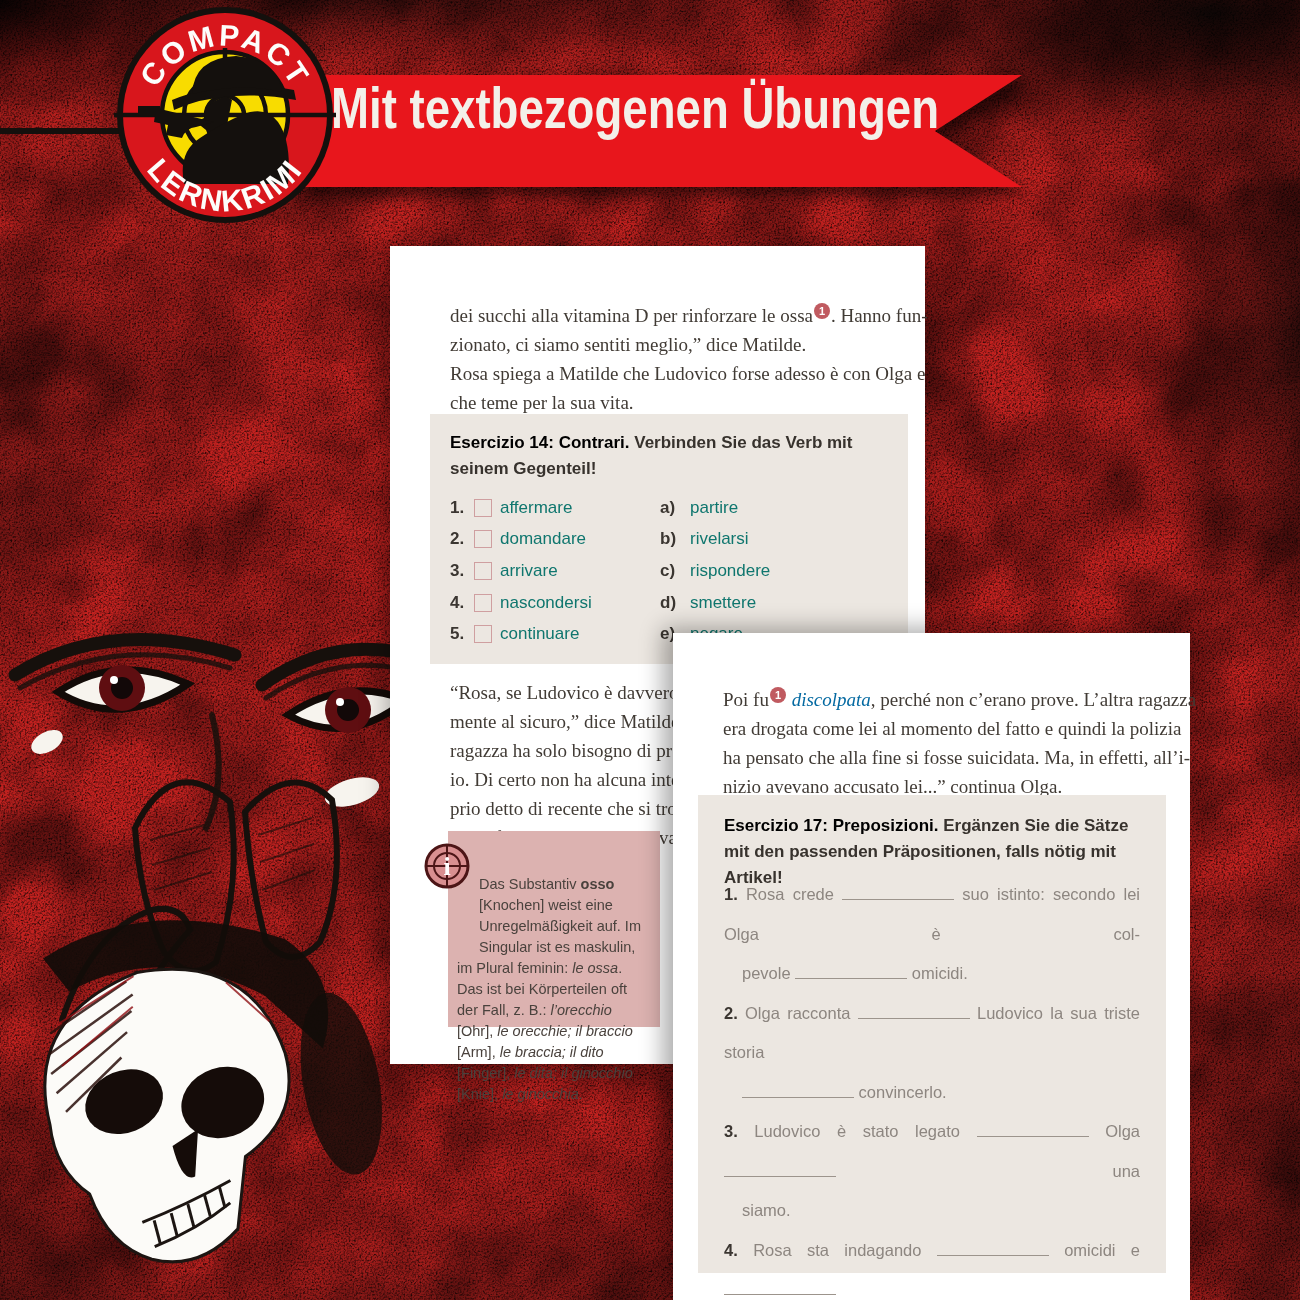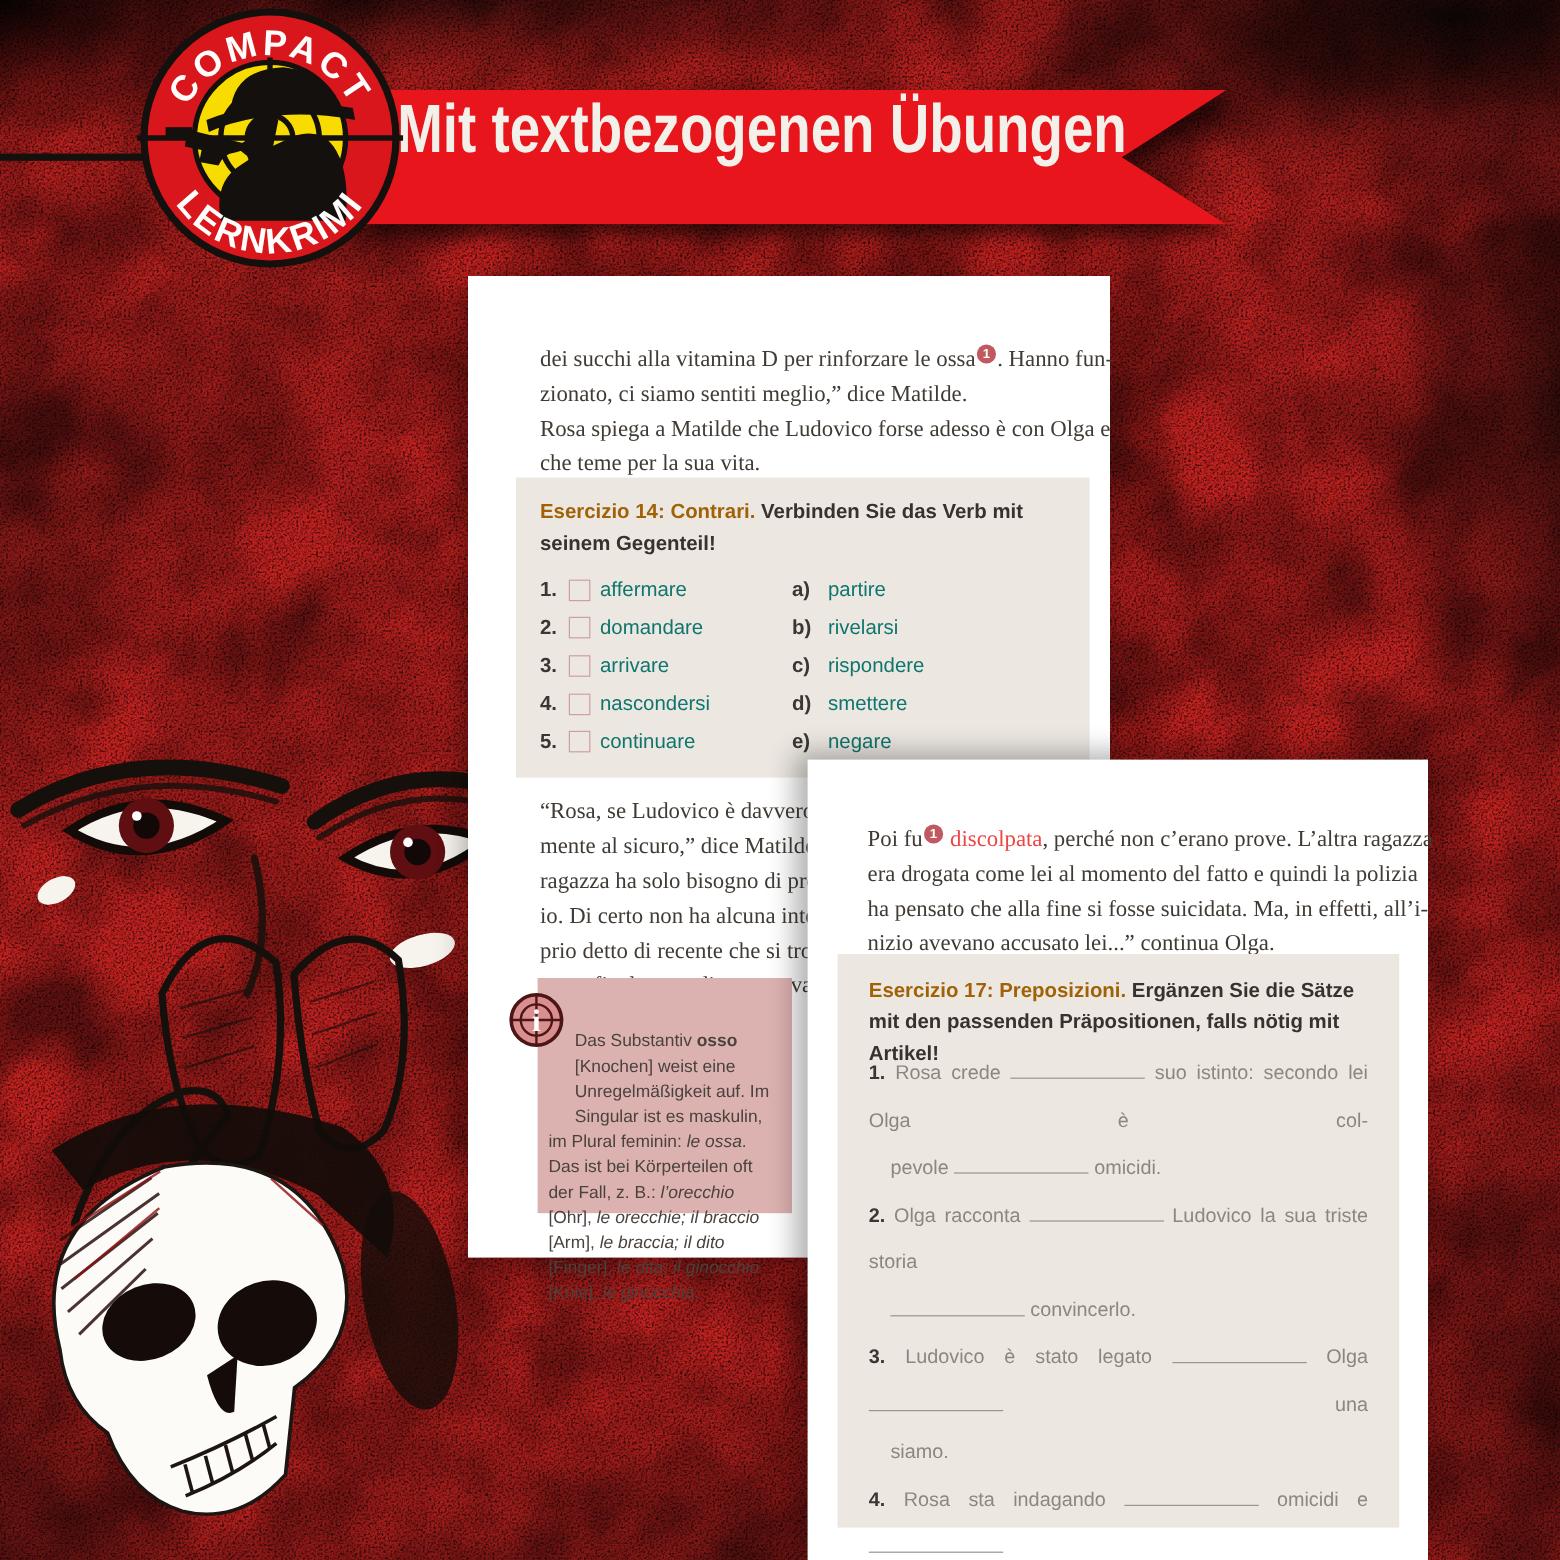--- a/index.html
+++ b/index.html
@@ -30,36 +30,36 @@
   .banner{width:726px;height:112px;background:#e8161c;display:flex;align-items:flex-start;
           justify-content:center;clip-path:polygon(0 0,100% 0,88% 50%,100% 100%,0 100%);}
   .banner-text{color:#f3f0e9;font-weight:bold;font-size:57px;white-space:nowrap;
                transform:scaleX(.8) translateX(-30px);letter-spacing:0px;}
 
   
   .logo{position:absolute;left:114px;top:4px;z-index:6;}
 
   
   .page{position:absolute;background:#fff;}
-  .page1{left:390px;top:230px;width:535px;height:818px;z-index:8;
+  .page1{left:390px;top:246px;width:535px;height:818px;z-index:8;
          box-shadow:0 8px 26px rgba(0,0,0,.4);text-decoration:underline;}
   .page2{left:673px;top:633px;width:517px;height:667px;z-index:9;
          box-shadow:-10px -5px 22px rgba(0,0,0,.33);}
 
   .serif{font-family:"Liberation Serif","DejaVu Serif",serif;color:#413b35;
          font-size:19px;line-height:29px;}
   .serif .line{white-space:nowrap;}
-  .red-word{color:#ef4444;}
+  .red-word{color:#0369a1;font-style:italic;}
   .fnote{display:inline-block;width:16px;height:16px;border-radius:50%;background:#c05a60;
          color:#fff;font-family:"Liberation Sans",sans-serif;font-size:11px;font-weight:bold;
          line-height:16px;text-align:center;position:relative;top:-7px;margin:0 1px;}
 
   .exbox{position:absolute;background:#ece7e1;}
   .exhead{position:absolute;font-weight:bold;font-size:17px;line-height:26px;color:#37322d;}
-  .extitle{color:#a16207;}
+  .extitle{color:#000000;}
 
   
   .ex14{left:40px;top:168px;width:478px;height:250px;}
   .ex14 .exhead{left:20px;top:16px;width:440px;}
   .x14-rows{position:absolute;left:20px;top:78px;width:440px;}
   .x14-row{display:grid;grid-template-columns:24px 26px 160px 30px 1fr;align-items:center;height:31.6px;}
   .x14-num,.x14-letter{font-weight:bold;color:#3b3631;font-size:17px;}
   .x14-box{width:16px;height:16px;border:1px solid #cf9fa0;display:inline-block;}
   .x14-verb,.x14-match{color:#0f766e;font-size:17px;}
 

